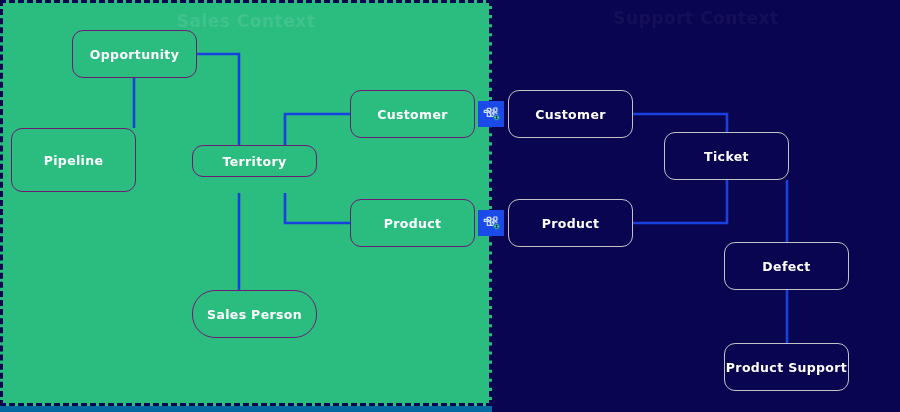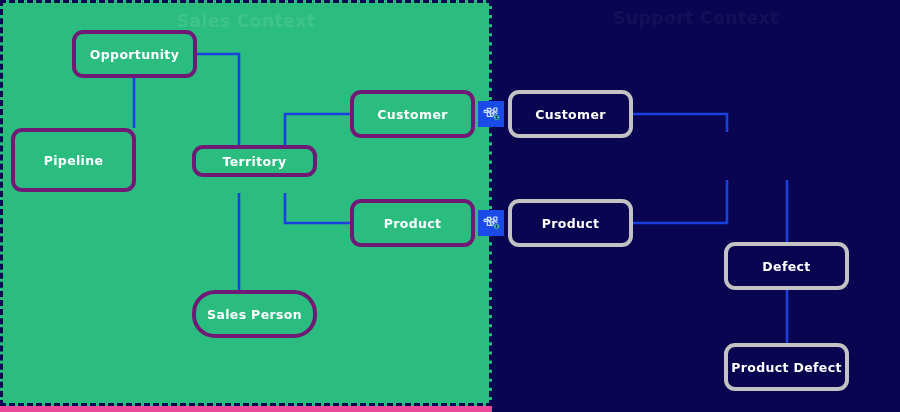--- a/index.html
+++ b/index.html
@@ -1,21 +1,21 @@
 <!DOCTYPE html>
 <html><head>
 <meta charset="utf-8">
 <style>
   html,body{margin:0;padding:0;background:#0a0550;}
   body{font-family:"DejaVu Sans","Liberation Sans",sans-serif;}
   #canvas{
     position:relative;
     width:900px;height:412px;
     overflow:hidden;
-    background:#ec4899;
+    background:#0369a1;
   }
   .panel{
     position:absolute;
     box-sizing:border-box;
   }
   #panel-sales{
     left:0;top:0;width:492px;height:406px;
     background:#2bbc80;
     border:3px dashed #0a0550;
   }
@@ -35,21 +35,21 @@
   #title-sales{color:rgba(255,255,255,0.10);}
   #title-support{color:rgba(255,255,255,0.045);}
 
   
   #wires{position:absolute;left:0;top:0;width:900px;height:412px;}
 
   
   .node{
     position:absolute;
     box-sizing:border-box;
-    border:4px solid #701a75;
+    border:1px solid #701a75;
     border-radius:11px;
     background:transparent;
     display:flex;
     align-items:center;
     justify-content:center;
     color:#ffffff;
     font-size:12.5px;
     font-weight:bold;
     letter-spacing:.35px;
     text-align:center;
@@ -130,27 +130,30 @@
   </div>
 
   <div class="node dark" style="left:508px;top:90px;width:125px;height:48px;">
     <span>Customer</span>
   </div>
 
   <div class="node dark" style="left:508px;top:199px;width:125px;height:48px;">
     <span>Product</span>
   </div>
 
+  <div class="node dark" style="left:664px;top:132px;width:125px;height:48px;">
+    <span>Ticket</span>
+  </div>
 
   <div class="node dark" style="left:724px;top:242px;width:125px;height:48px;">
     <span>Defect</span>
   </div>
 
   <div class="node dark" style="left:724px;top:343px;width:125px;height:48px;">
-    <span>Product Defect</span>
+    <span>Product Support</span>
   </div>
 
   <div class="link-badge" style="left:478px;top:101px;">
     <span>
       <svg width="20" height="20" viewBox="0 0 20 20" xmlns="http://www.w3.org/2000/svg">
         <g fill="none" stroke="#cfe0ff" stroke-width="1.2" stroke-linejoin="round">
           <path d="M3.2 6.4 h3.1 a1.1 1.1 0 1 1 0 2.0 h-3.1 z"></path>
           <path d="M6.3 4.4 h3.4 v3.0 a1.1 1.1 0 1 0 0 2.0 v3.0 h-3.4 z"></path>
           <path d="M9.7 6.0 h3.2 v2.2 a1.0 1.0 0 1 0 0 1.9 v2.2 h-3.2 z"></path>
           <path d="M12.9 4.0 h3.0 v3.2 a1.0 1.0 0 1 0 0 1.9 v3.2 h-3.0 z"></path>

